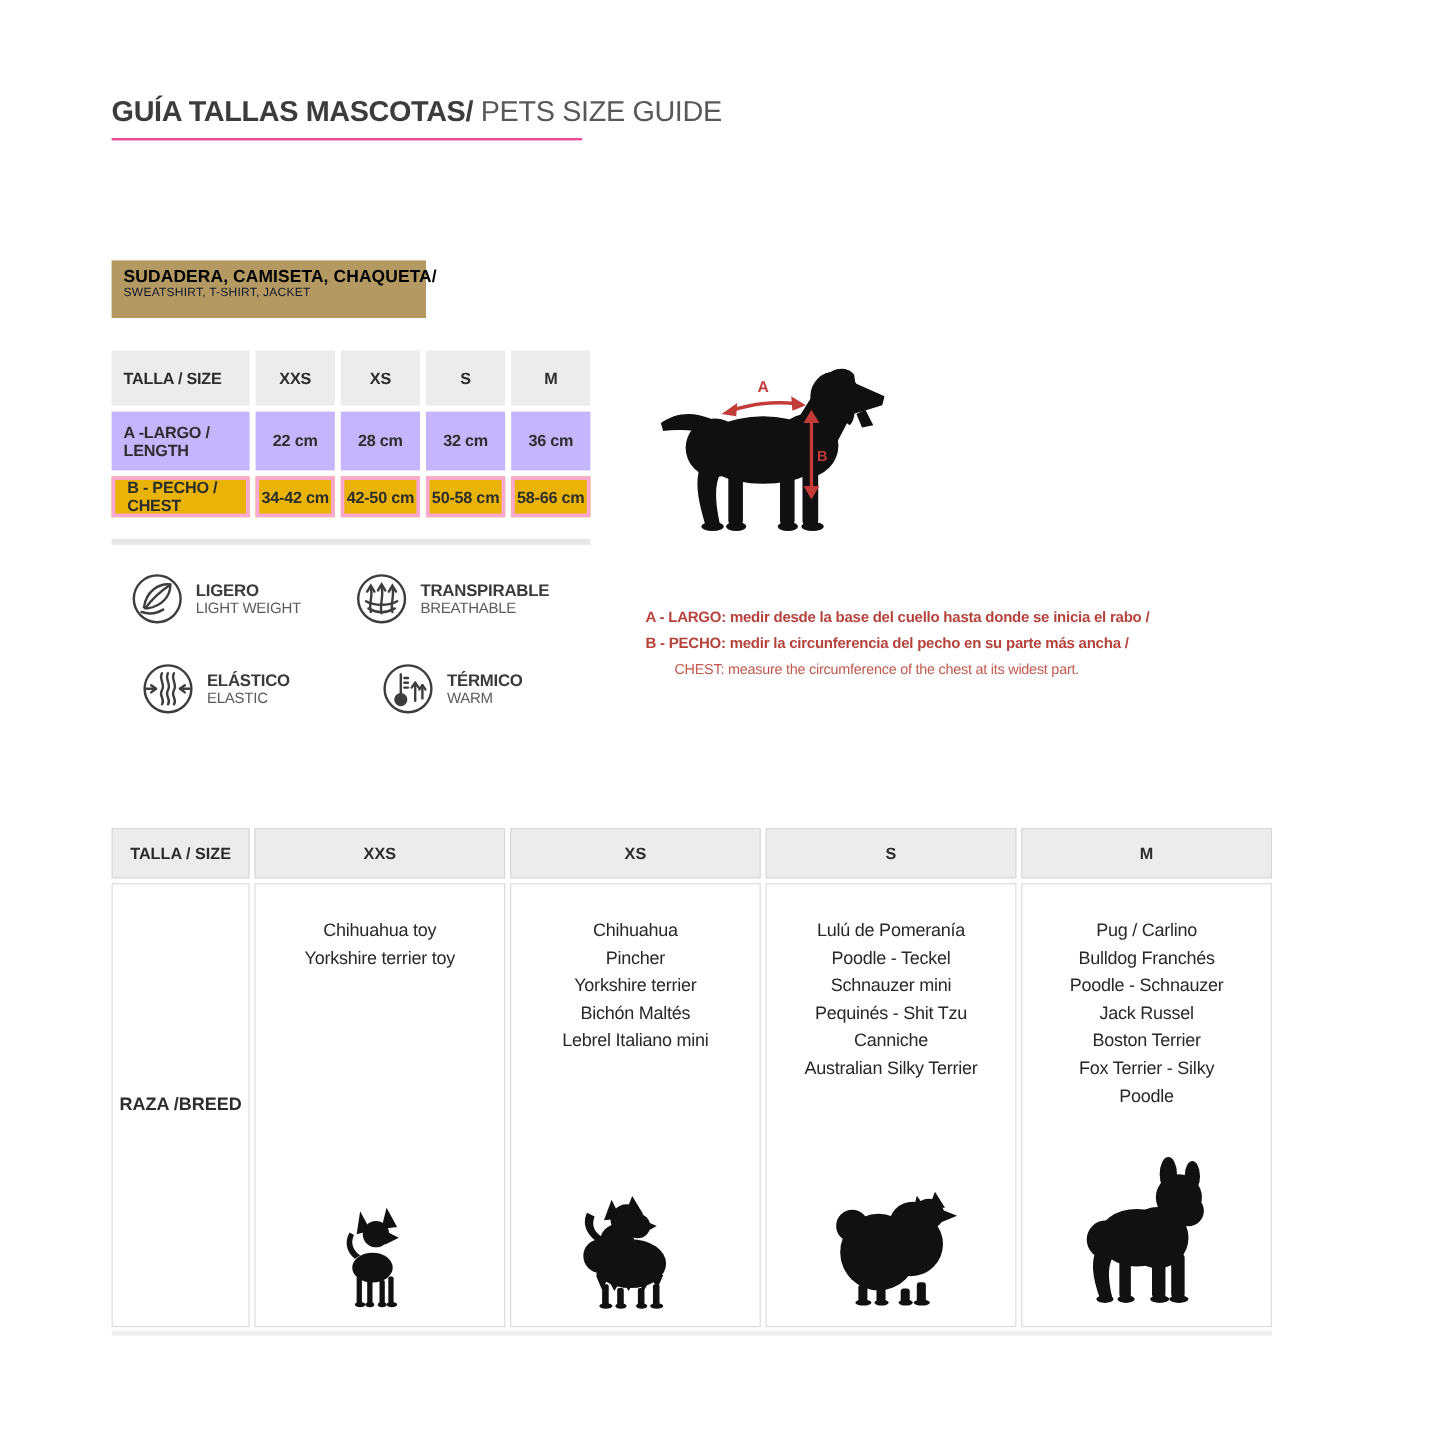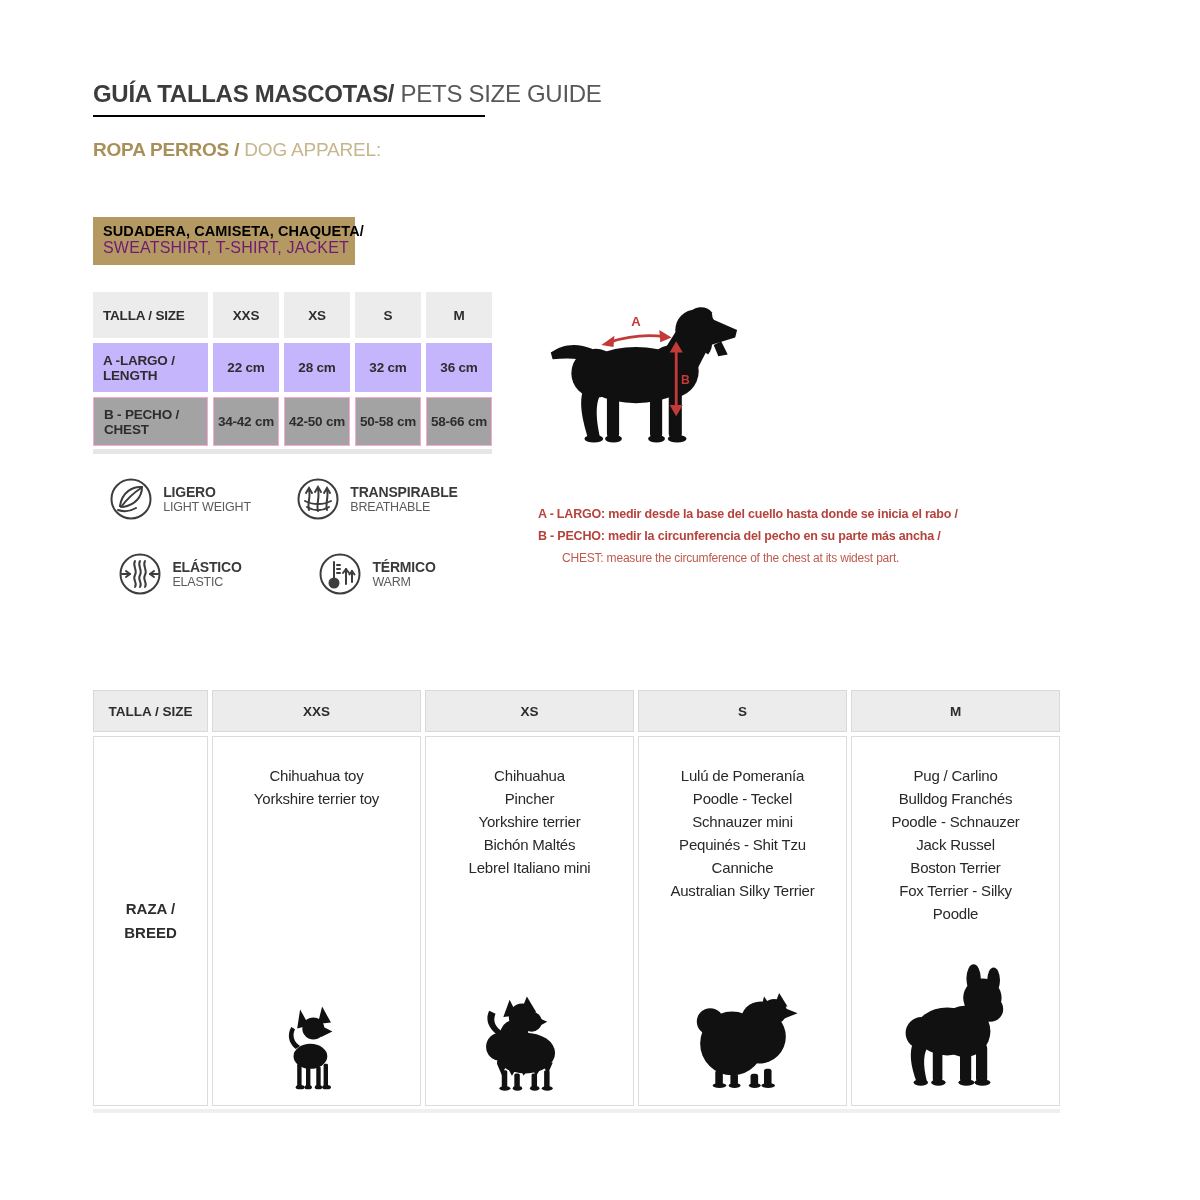--- a/index.html
+++ b/index.html
@@ -2,40 +2,40 @@
 <html><head>
 <meta charset="utf-8">
 <style>
   html,body{margin:0;padding:0;background:#fff;}
   #canvas{
     position:relative;width:1200px;height:1200px;background:#ffffff;overflow:hidden;
     font-family:"Liberation Sans", sans-serif;color:#2f2f2f;
   }
   
   .title-block{position:absolute;left:93px;top:80px;width:392px;padding-bottom:7px;
-    border-bottom:2px solid #000000;white-space:nowrap;letter-spacing:-0.3px;}
+    border-bottom:2px solid #ec4899;white-space:nowrap;letter-spacing:-0.3px;}
   .title-es{font-size:24px;font-weight:bold;color:#3c3c3c;}
   .title-en{font-size:24px;font-weight:normal;color:#585858;}
   
   .subtitle{position:absolute;left:93px;top:139px;white-space:nowrap;letter-spacing:-0.2px;}
   .subtitle-es{font-size:19px;font-weight:bold;color:#a98f58;}
   .subtitle-en{font-size:19px;font-weight:normal;color:#c6b68e;}
   
   .category-box{position:absolute;left:93px;top:217px;width:262px;height:48px;background:#b49a62;
     box-sizing:border-box;padding:6px 8px 0 10px;}
   .category-line1{font-size:14.5px;font-weight:bold;color:#000000;letter-spacing:0.1px;white-space:nowrap;}
-  .category-line2{font-size:16px;font-weight:normal;color:#701a75;letter-spacing:0.2px;white-space:nowrap;}
+  .category-line2{font-size:10px;font-weight:normal;color:#0f172a;letter-spacing:0.2px;white-space:nowrap;}
   
   .size-table{position:absolute;left:93px;top:292px;display:grid;
     grid-template-columns:115px 66px 66px 66px 66px;gap:5px;}
   .st-cell{display:flex;align-items:center;justify-content:center;
     font-size:13.5px;font-weight:bold;color:#2d2d2d;letter-spacing:-0.2px;}
   .st-head{height:46px;background:#ececec;}
   .st-rowa{height:49px;background:#c4b5fd;}
-  .st-rowb{height:49px;background:#a3a3a3;border:1px solid #f9a8d4;box-sizing:border-box;}
+  .st-rowb{height:34px;background:#eab308;border:3px solid #f9a8d4;box-sizing:border-box;}
   .st-label{justify-content:flex-start;padding-left:10px;}
   .size-table-shadow{position:absolute;left:93px;top:449px;width:399px;height:5px;background:#e6e6e6;}
   
   .diagram{position:absolute;left:547px;top:300px;}
   
   .features{position:absolute;left:93px;top:477px;display:grid;
     grid-template-columns:174px 220px;row-gap:31px;}
   .feature{display:flex;align-items:center;gap:10px;justify-content:center;}
   .feature-text{display:flex;flex-direction:column;justify-content:center;}
   .feature-es{font-size:14px;font-weight:bold;color:#3a3a3a;letter-spacing:-0.2px;}
@@ -43,39 +43,36 @@
   
   .notes{position:absolute;left:538px;top:503px;width:430px;}
   .note-bold{font-size:12.5px;font-weight:bold;color:#b5433c;line-height:22px;white-space:nowrap;letter-spacing:-0.2px;}
   .note-light{font-size:12px;font-weight:normal;color:#c05a4f;line-height:22px;padding-left:24px;white-space:nowrap;letter-spacing:-0.2px;}
   
   .breed-table{position:absolute;left:93px;top:690px;display:grid;
     grid-template-columns:115px 209px 209px 209px 209px;gap:4px;}
   .bt-head{height:42px;background:#ececec;border:1px solid #d9d9d9;box-sizing:border-box;
     display:flex;align-items:center;justify-content:center;font-size:13.5px;font-weight:bold;color:#2d2d2d;}
   .bt-body{height:370px;background:#ffffff;border:1px solid #dcdcdc;box-sizing:border-box;position:relative;}
-  .raza-cell{display:flex;flex-direction:column;align-items:center;justify-content:center;
+  .raza-cell{display:flex;flex-direction:row;align-items:center;justify-content:center;
     font-size:15px;font-weight:bold;color:#2d2d2d;line-height:24px;}
   .breed-cell{display:flex;flex-direction:column;align-items:center;padding-top:27px;box-sizing:border-box;}
   .breed-line{font-size:15px;color:#282828;line-height:23px;letter-spacing:-0.2px;}
   .dog{position:absolute;bottom:12px;left:50%;transform:translateX(-50%);}
   .breed-table-shadow{position:absolute;left:93px;top:1109px;width:967px;height:4px;background:#efefef;}
 </style>
 </head>
 <body>
 
 <div id="canvas">
 
   <div class="title-block">
     <span class="title-es">GUÍA TALLAS MASCOTAS/</span><span class="title-en"> PETS SIZE GUIDE</span>
   </div>
 
-  <div class="subtitle">
-    <span class="subtitle-es">ROPA PERROS / </span><span class="subtitle-en">DOG APPAREL:</span>
-  </div>
 
   <div class="category-box">
     <div class="category-line1">SUDADERA, CAMISETA, CHAQUETA/</div>
     <div class="category-line2">SWEATSHIRT, T-SHIRT, JACKET</div>
   </div>
 
   <div class="size-table">
     <div class="st-cell st-head st-label">TALLA /  SIZE</div>
     <div class="st-cell st-head">XXS</div>
     <div class="st-cell st-head">XS</div>

